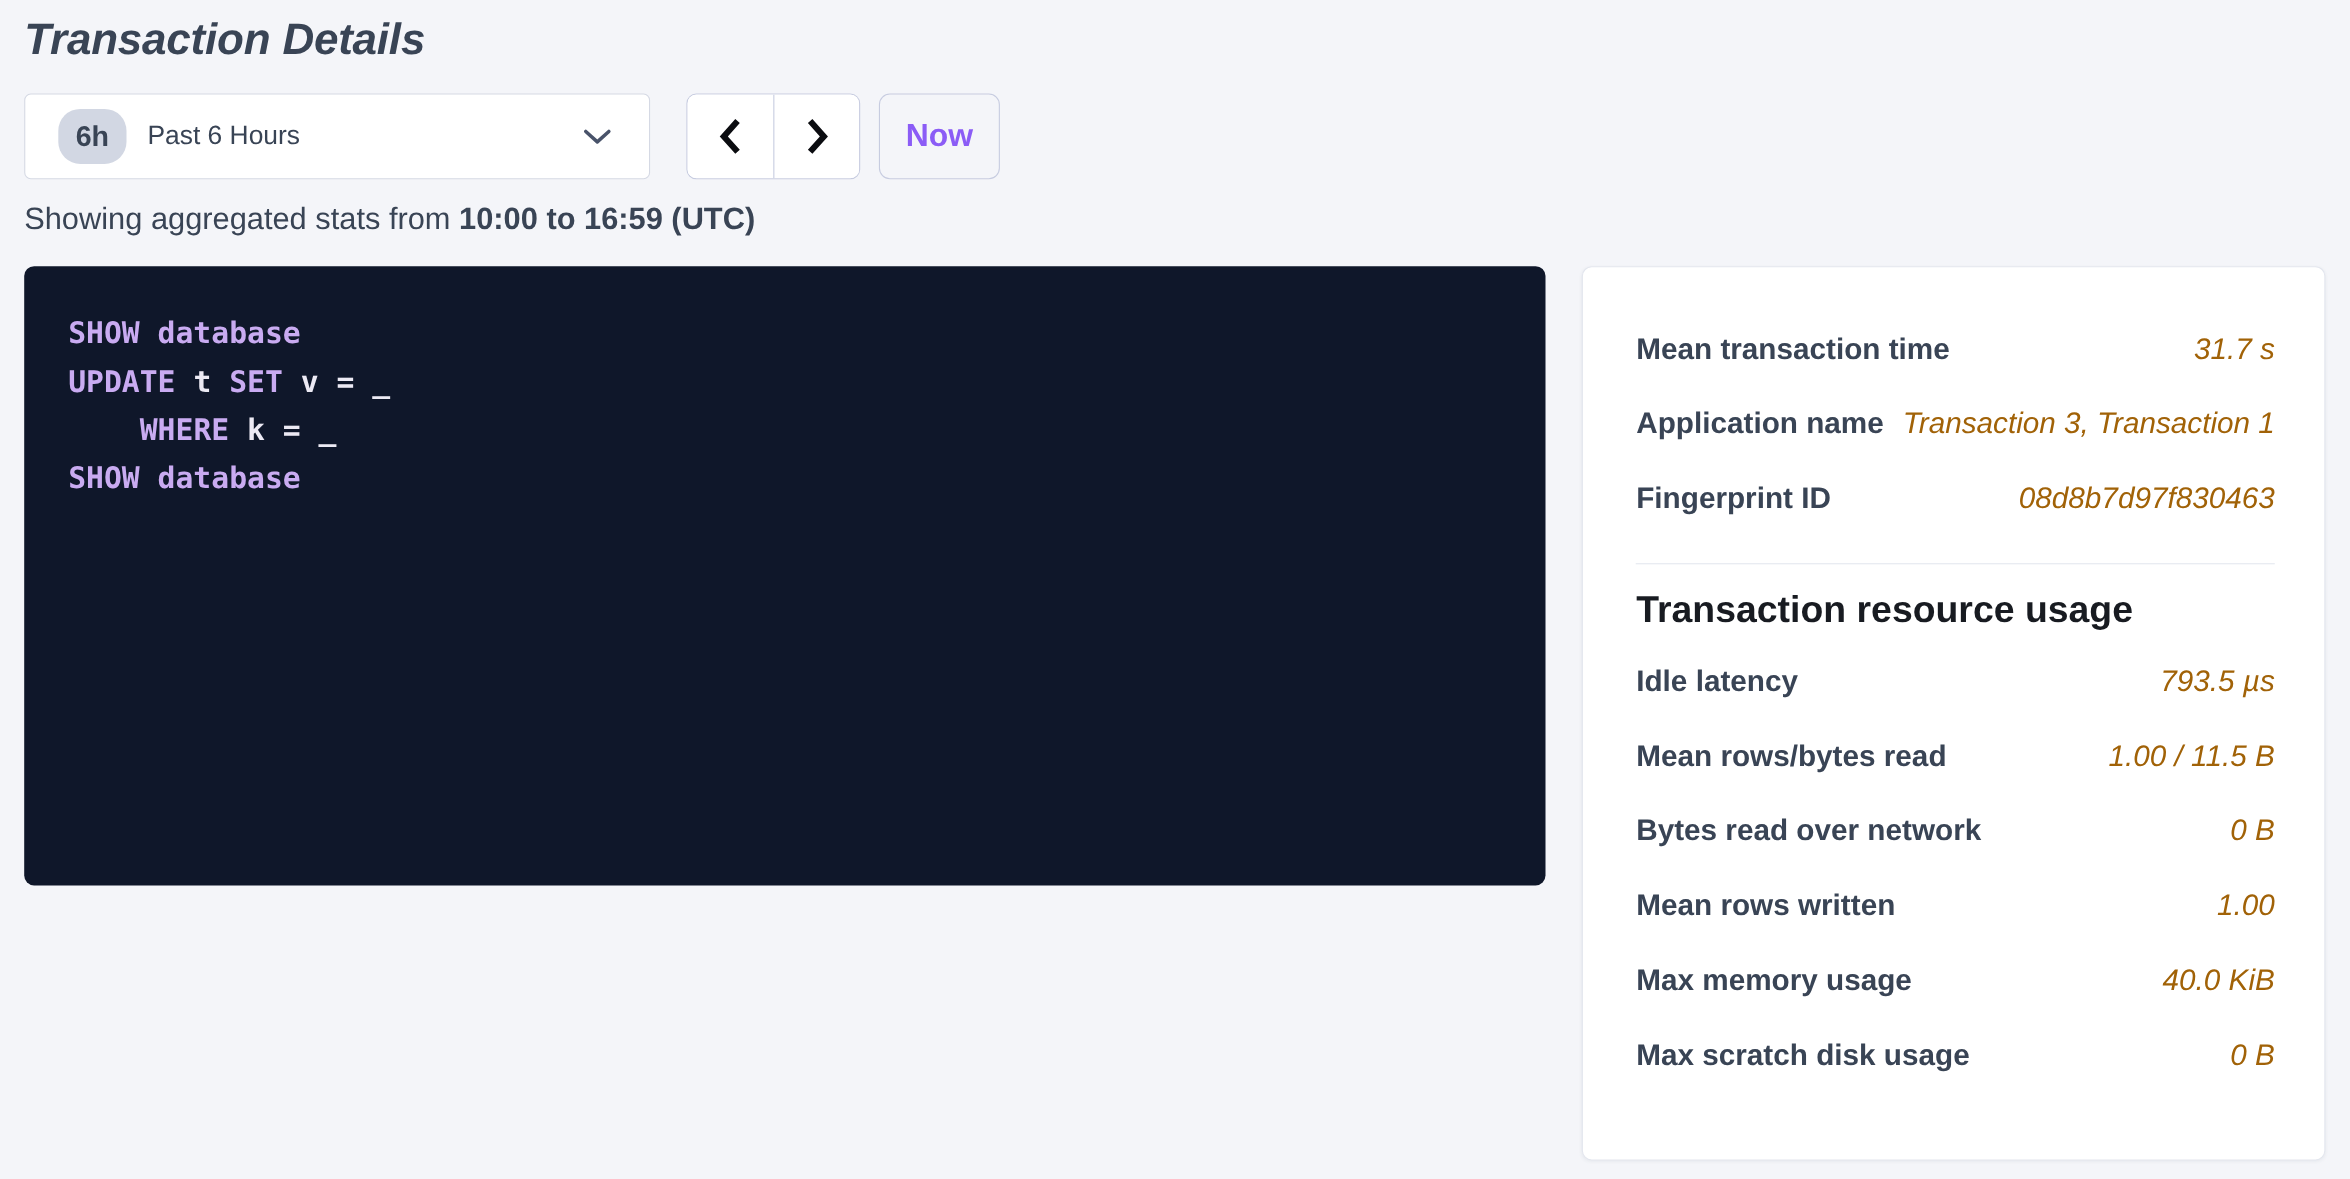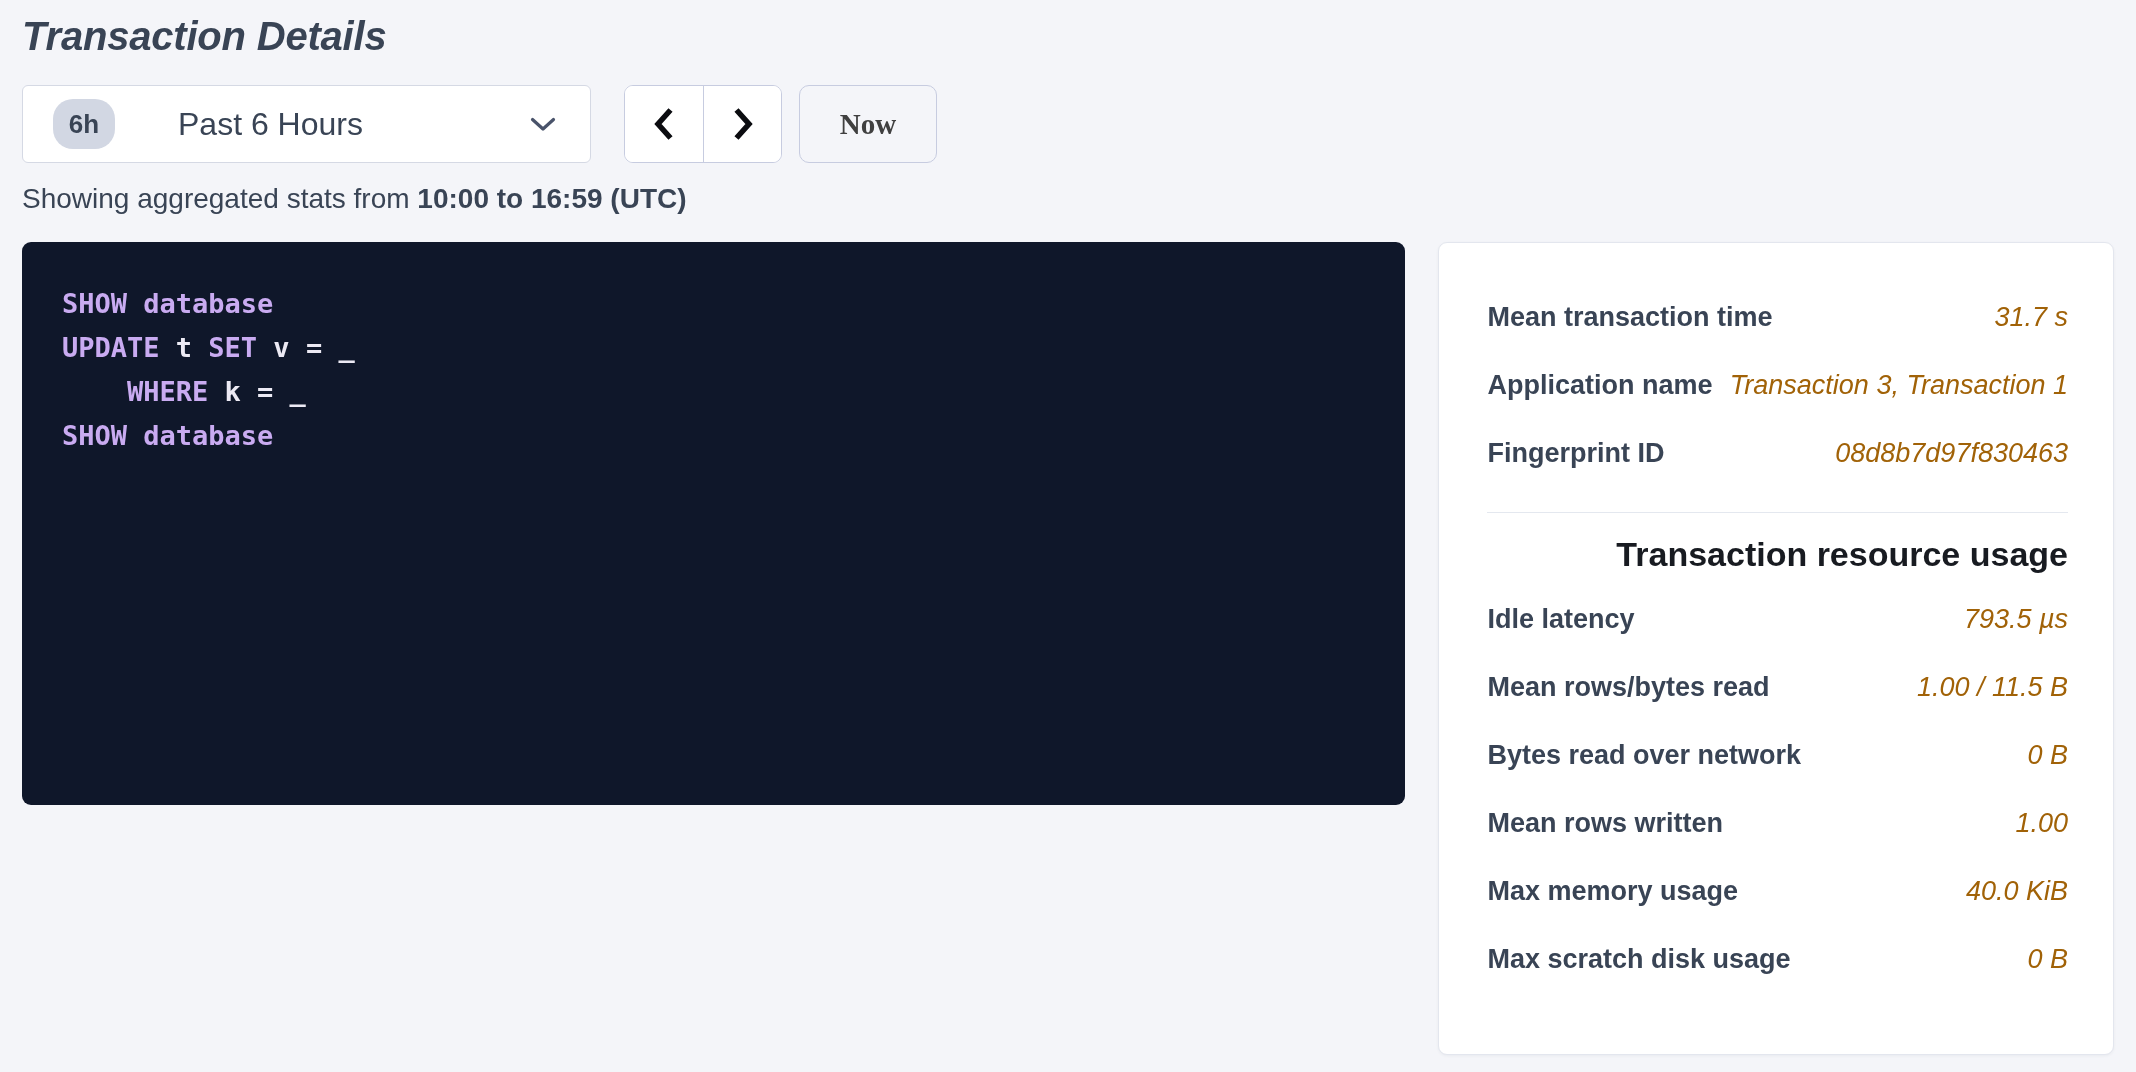--- a/index.html
+++ b/index.html
@@ -40,21 +40,21 @@
     cursor: pointer;
   }
   .time-badge {
     width: 62px; height: 50px;
     background: #d2d7e3;
     border-radius: 20px;
     display: flex; align-items: center; justify-content: center;
     font-size: 26px; font-weight: 700; color: #394455;
     margin-right: 19px;
   }
-  .time-label { font-size: 32px; color: #394455; margin-left: 44px; }
+  .time-label { font-size: 24px; color: #394455; }
   .chev-down { margin-left: auto; display: block; }
 
   .nav-group {
     margin-left: 33px;
     display: flex;
     background: #ffffff;
     border: 1px solid #c7cce0;
     border-radius: 9px;
     overflow: hidden;
   }
@@ -62,26 +62,26 @@
     width: 78px;
     background: #ffffff;
     border: none;
     display: flex; align-items: center; justify-content: center;
     cursor: pointer;
   }
   .nav-btn + .nav-btn { border-left: 1px solid #c7cce0; }
 
   .now-btn {
     margin-left: 17px;
-    width: 138px;
+    width: 110px;
     background: transparent;
     border: 1px solid #c7cce0;
     border-radius: 10px;
-    font-family: Liberation Serif, serif;
-    font-size: 29px; font-weight: 700; color: #404040;
+    font-family: Liberation Sans, sans-serif;
+    font-size: 29px; font-weight: 700; color: #8b5cf6;
     cursor: pointer;
   }
 
   
   .caption {
     margin-top: 20px;
     font-size: 28px;
     color: #394455;
     line-height: 32px;
   }
@@ -134,21 +134,20 @@
     border: none;
     border-top: 1px solid #e4e8ef;
     margin: 25px 0 22px;
   }
   .resource-heading {
     font-size: 34px;
     font-weight: 700;
     color: #181b21;
     margin: 22px 0 12px;
     line-height: 38px;
-    text-align: right;
   }
 </style>
 </head>
 <body>
 
 <div class="page">
 
   <h1 class="page-title">Transaction Details</h1>
 
   <div class="toolbar">

